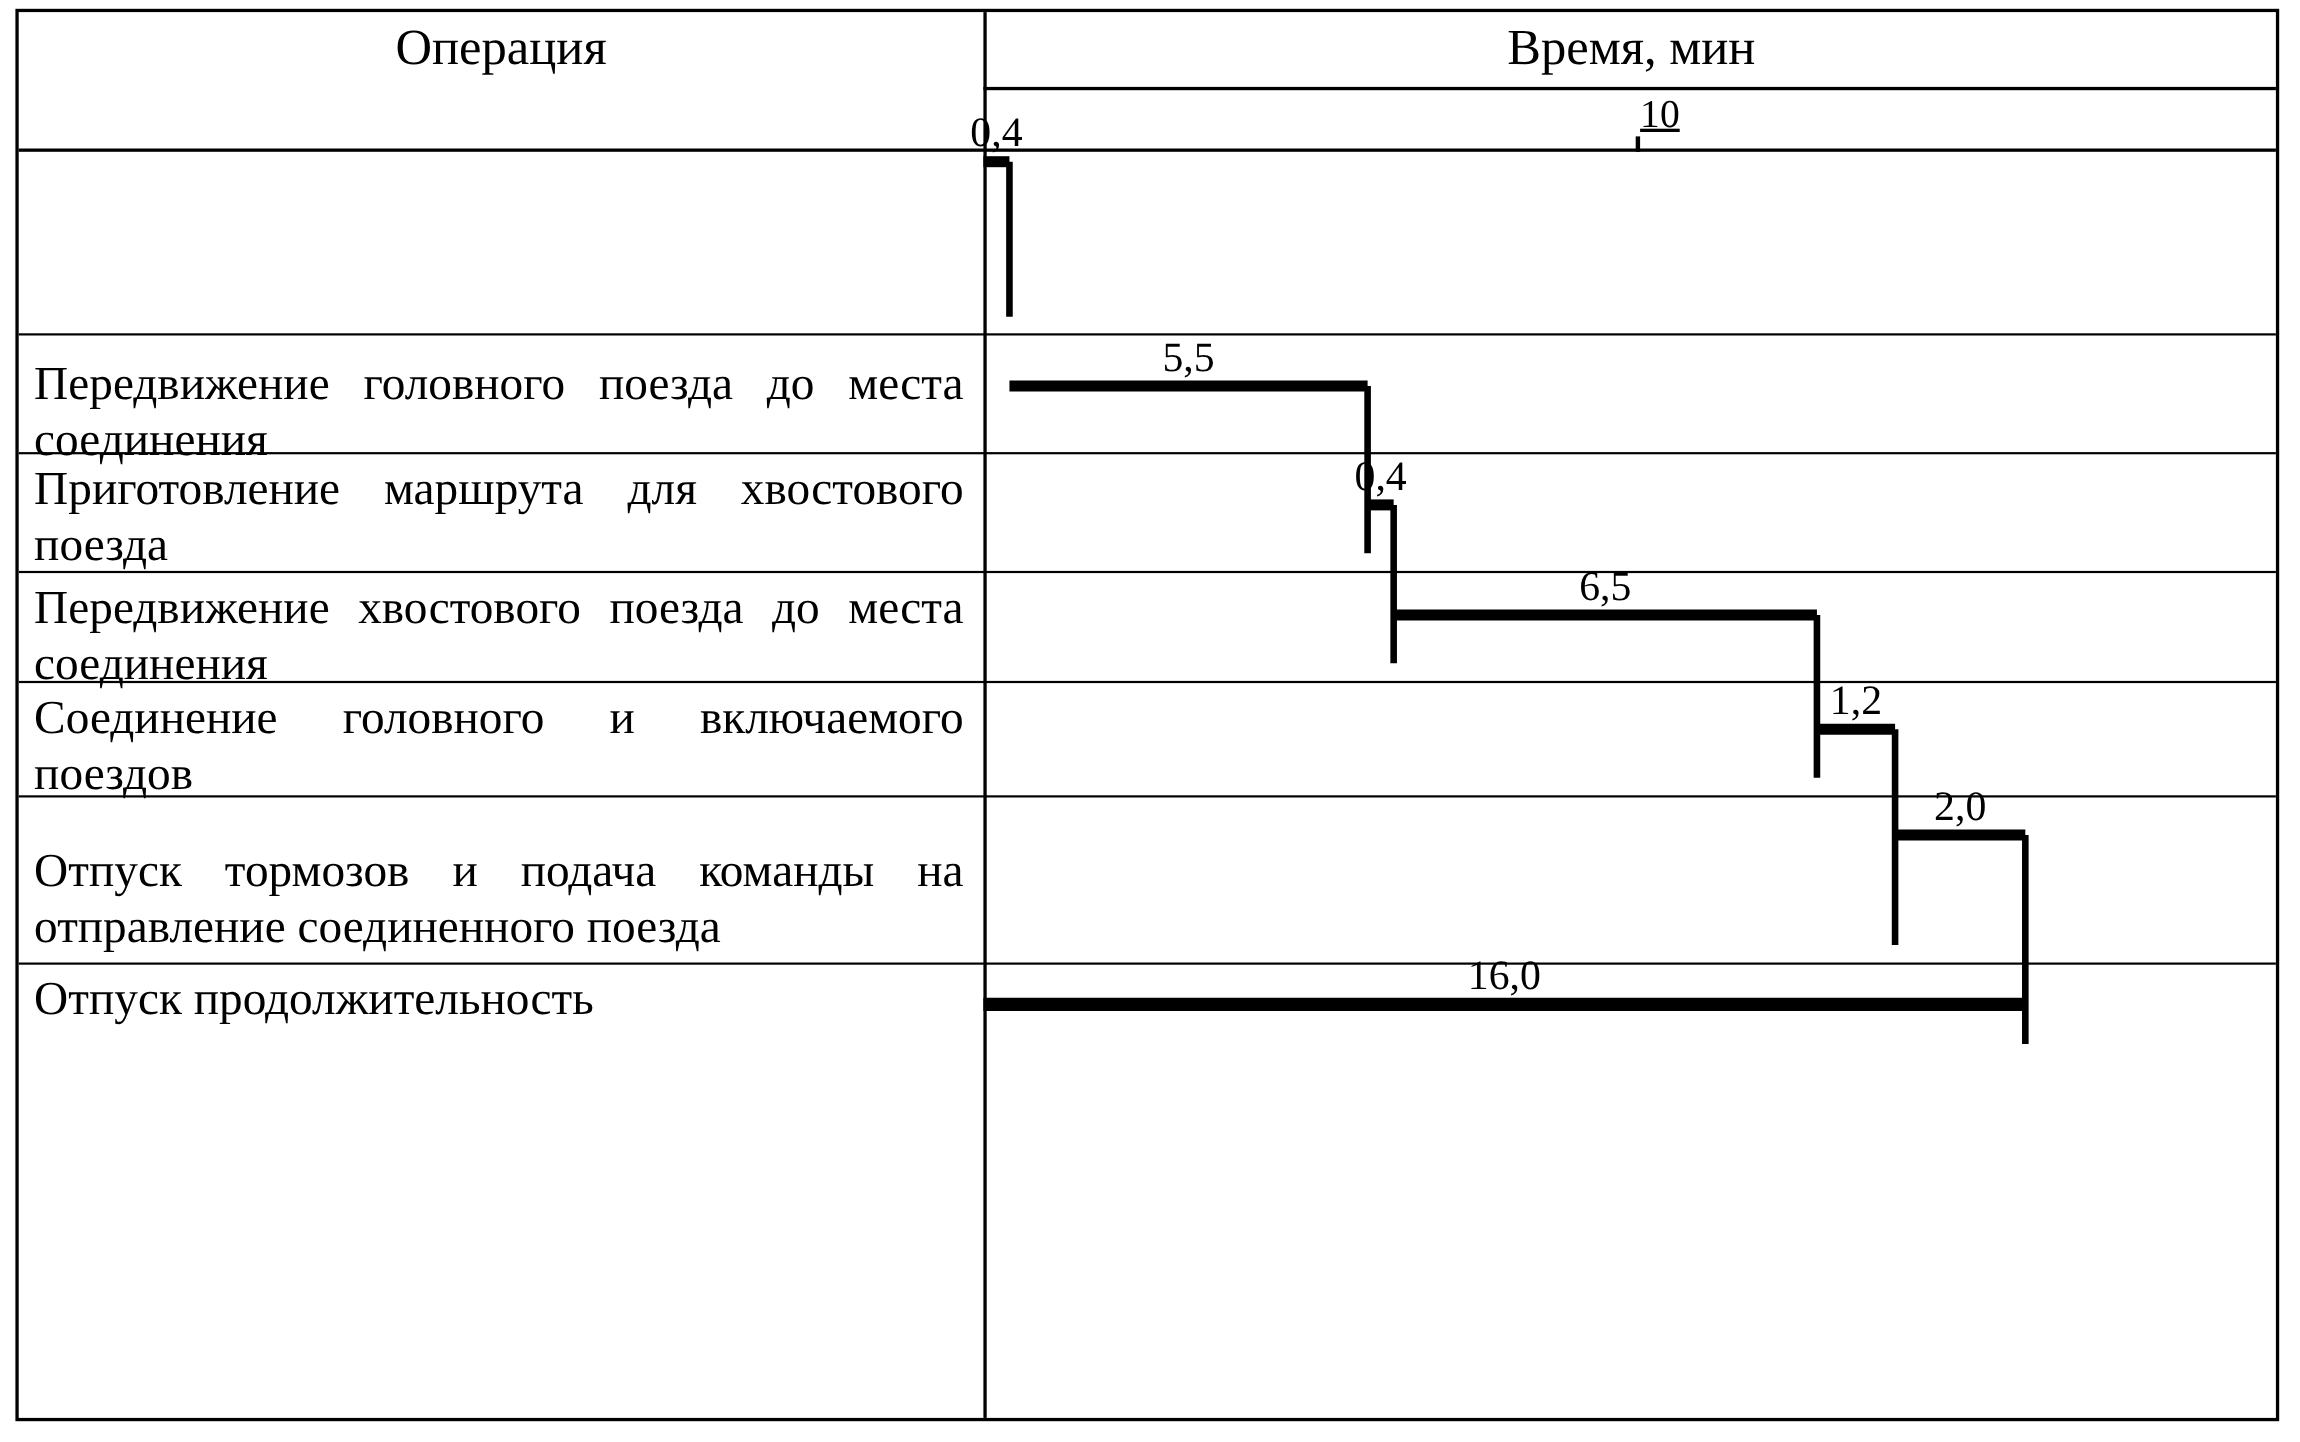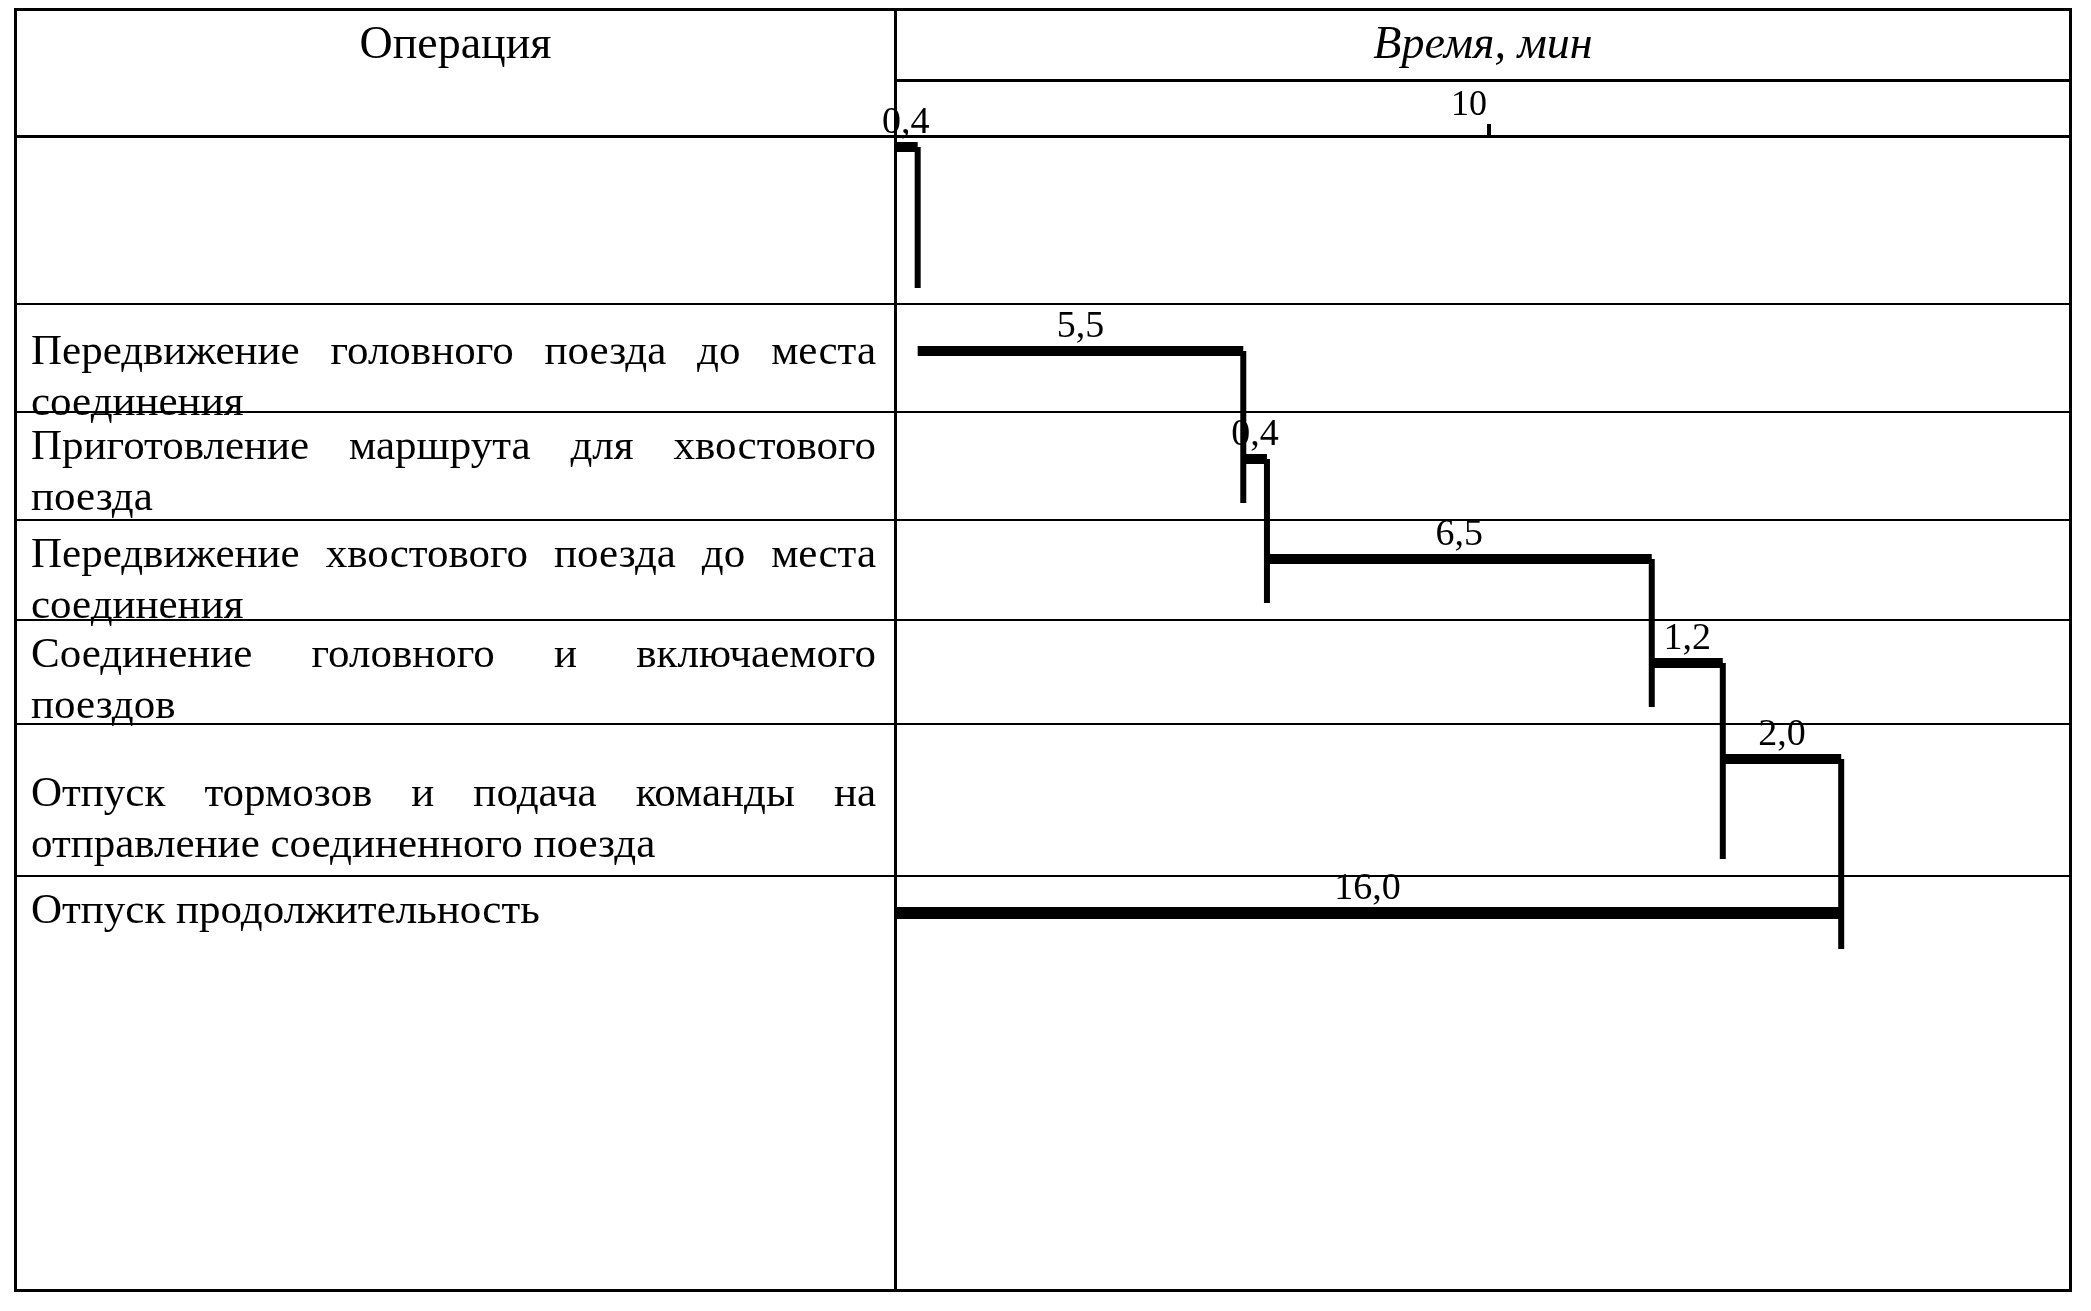--- a/index.html
+++ b/index.html
@@ -71,21 +71,20 @@
     position: absolute;
     left: 880px;
     top: 0;
     right: 0;
     height: 73px;
     display: flex;
     align-items: flex-start;
     justify-content: center;
     padding-top: 8px;
     box-sizing: border-box;
-    font-style: italic;
   }
   .head-text {
     font-size: 46px;
     line-height: 1.05;
     white-space: nowrap;
   }
 
   
   #scale-band {
     position: absolute;
@@ -163,21 +162,21 @@
 
     <div id="head-operation">
       <span class="head-text">Операция</span>
     </div>
 
     <div id="head-time">
       <span class="head-text">Время, мин</span>
     </div>
 
     <div id="scale-band">
-      <div class="scale-tick-label" style="left:572px;">10</div>
+      <div class="scale-tick-label" style="left:612px;text-decoration:underline;">10</div>
       <div class="scale-tick-mark" style="left:592px;"></div>
     </div>
 
 
     <div class="op-cell" style="top:296px; height:100px;margin-top:13px;">
       <span>Передвижение головного поезда до места соединения</span>
     </div>
 
     <div class="op-cell" style="top:404px; height:100px;">
       <span>Приготовление маршрута для хвостового поезда</span>

